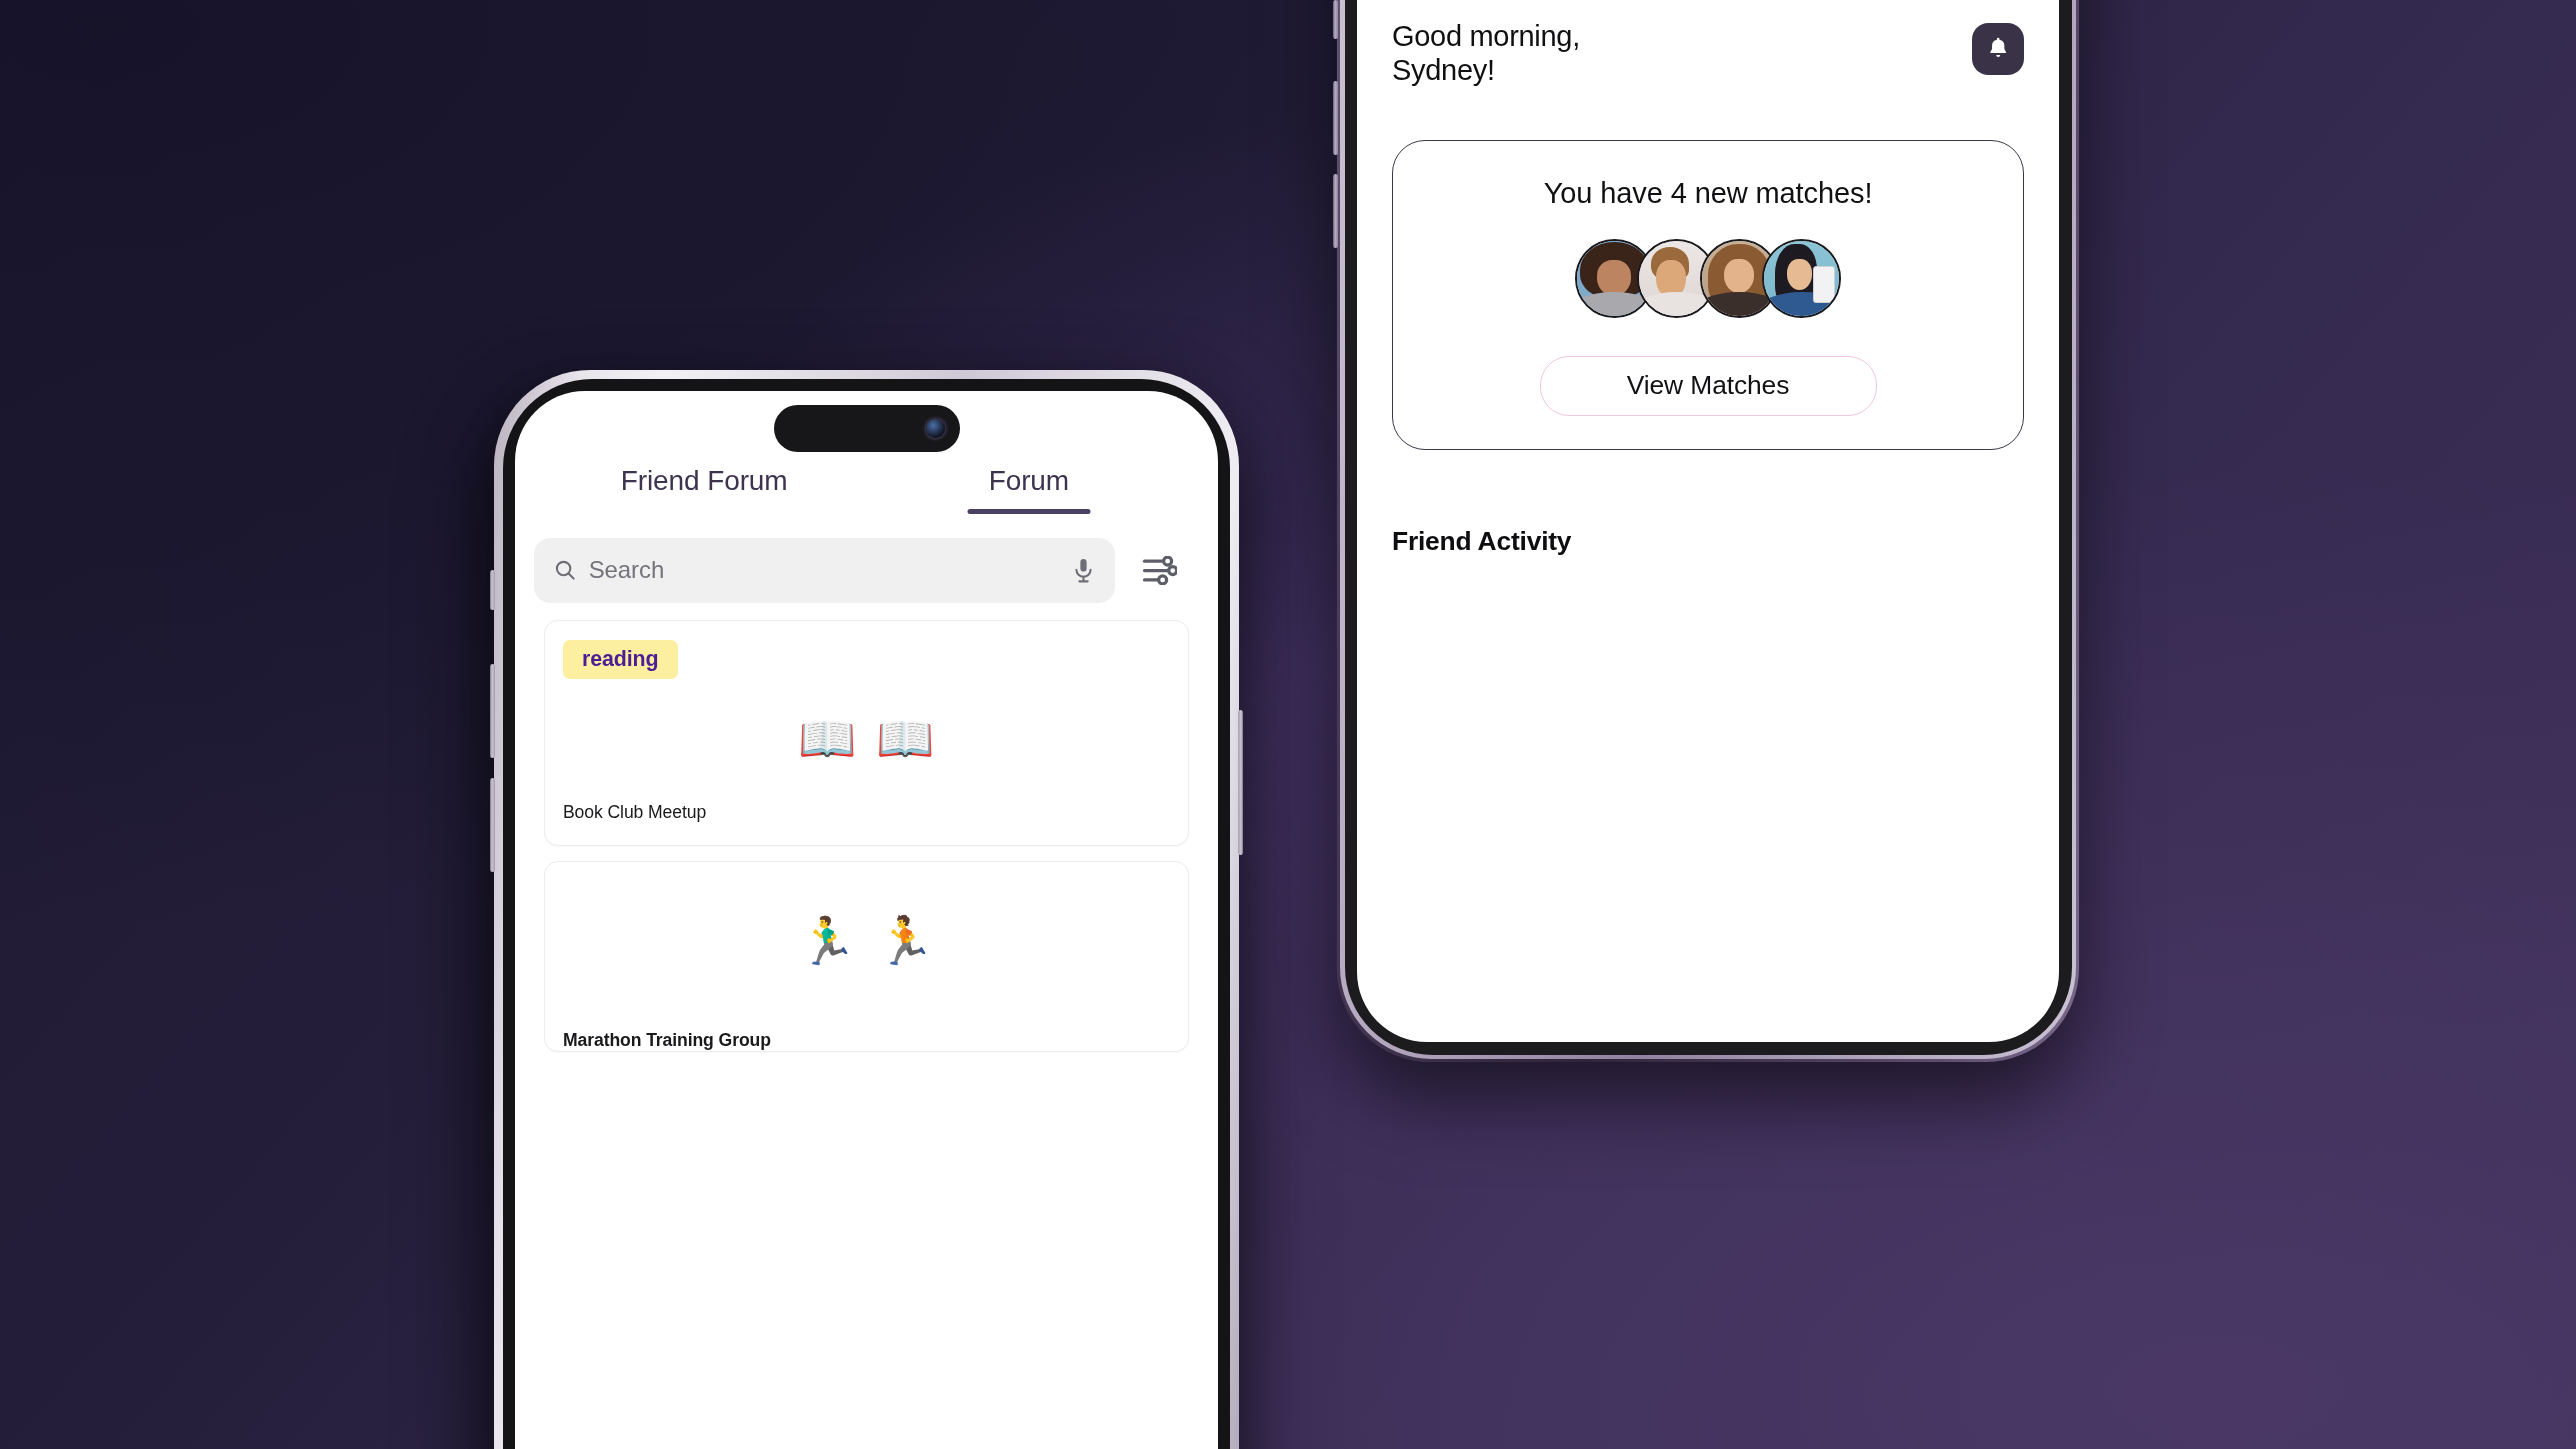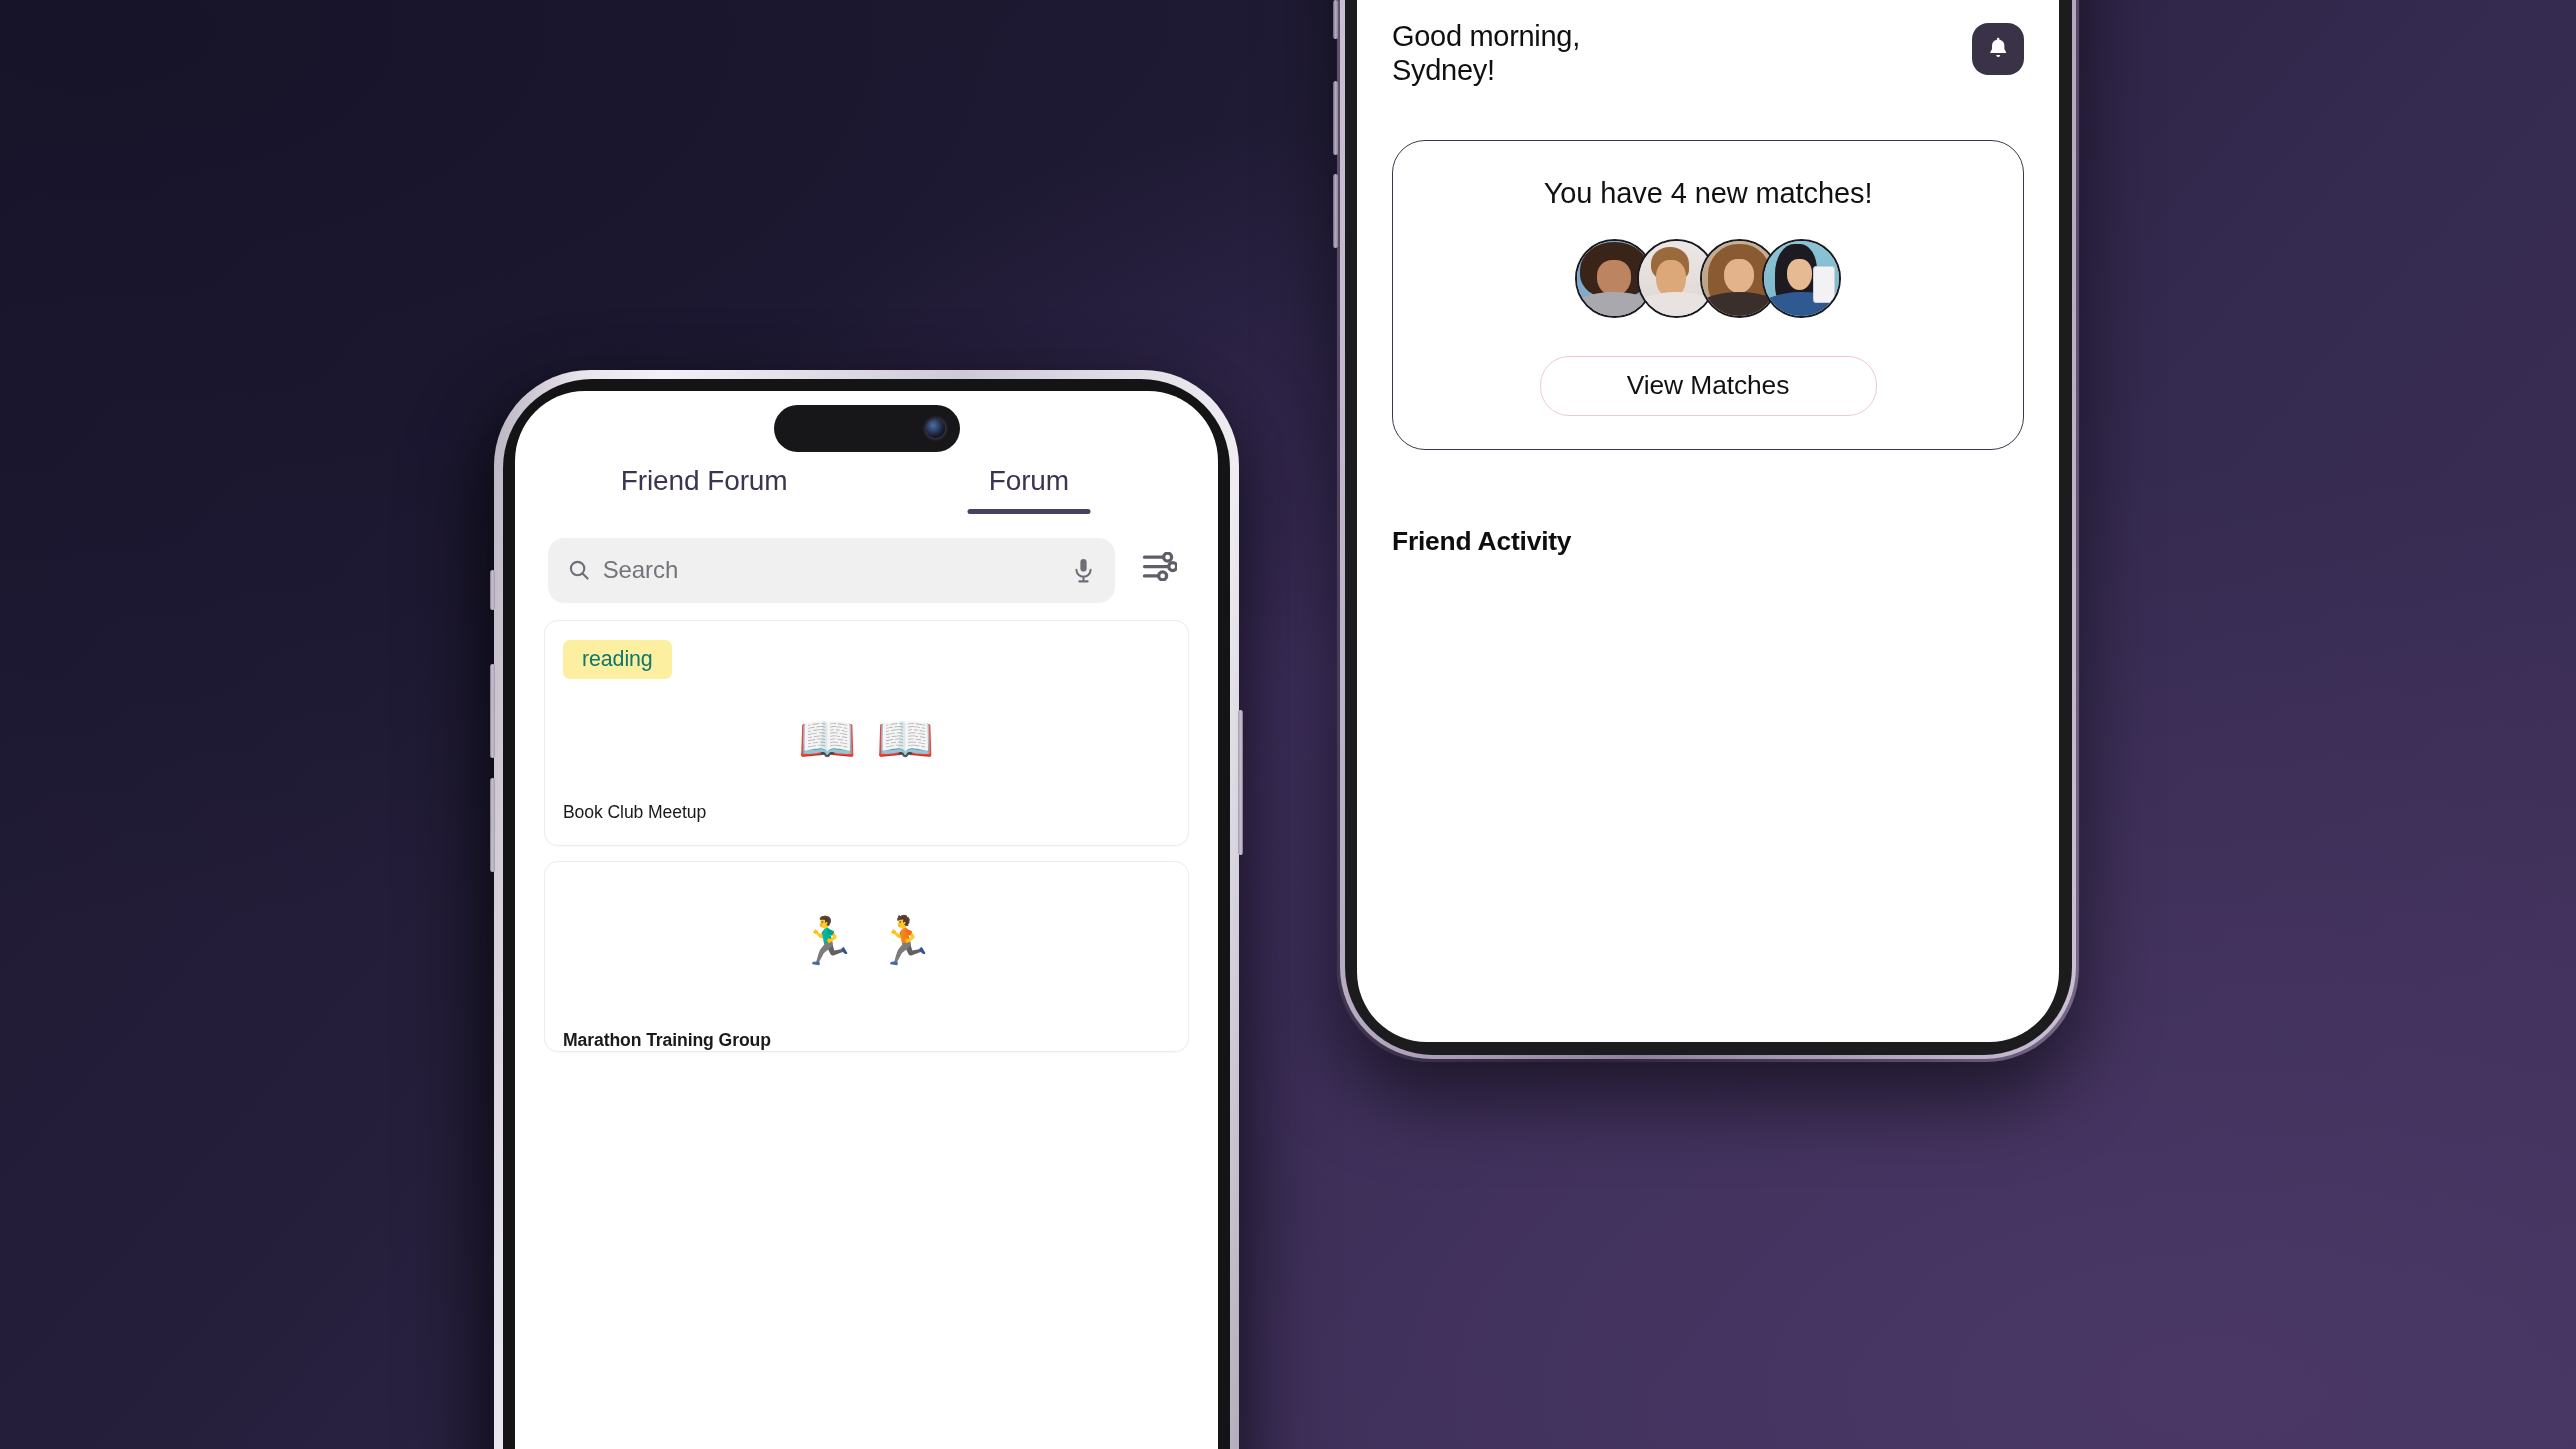--- a/index.html
+++ b/index.html
@@ -119,43 +119,43 @@
   .l-content{padding:74px 0 0 0;}
   .tabs{display:flex;padding:0 26.4px;box-sizing:border-box;}
   .tab{
     flex:1;text-align:center;font-size:28px;color:#3e3450;letter-spacing:-0.1px;
     padding-bottom:16.4px;position:relative;
   }
   .tab.active::after{
     content:"";position:absolute;left:50%;transform:translateX(-50%);
     bottom:0;width:123px;height:4.4px;border-radius:2.5px;background:#4a4060;
   }
-  .searchrow{display:flex;gap:16px;padding:24px 29px 0 33px;box-sizing:border-box;}
+  .searchrow{display:flex;align-items:center;gap:16px;padding:24px 29px 0 19px;box-sizing:border-box;}
   .searchbar{
     flex:1;height:65px;border-radius:16.4px;background:#f0f0f1;
     display:flex;align-items:center;padding:0 19px;box-sizing:border-box;gap:11.3px;
   }
   .searchbar .mag{width:24px;height:24px;flex:none;}
   .searchbar .mag svg{width:24px;height:24px;}
   .search-ph{flex:1;font-size:24px;color:#74747c;letter-spacing:-0.1px;}
   .mic{width:25px;height:29px;flex:none;}
   .mic svg{width:25px;height:29px;}
   .filter-btn{width:58px;height:58px;display:flex;align-items:center;justify-content:center;flex:none;}
   .filter-btn svg{width:35px;height:29px;}
 
   .cards{padding:17.6px 29px 0 29px;box-sizing:border-box;}
   .post-card{
     border:1.3px solid #ededef;border-radius:14px;background:#fff;
     padding:19px 17.6px 21.4px 17.6px;box-sizing:border-box;margin-bottom:15px;
     box-shadow:0 0.6px 1.3px rgba(0,0,0,.03);
   }
   .tagrow{display:flex;gap:14px;flex-wrap:wrap;}
   .tag{
-    border-radius:7px;padding:8.8px 19px;font-size:21.4px;color:#0f766e;
-    letter-spacing:-0.1px;line-height:1;
+    border-radius:7px;padding:8.8px 19px;font-size:21.4px;color:#4c1d95;
+    letter-spacing:-0.1px;line-height:1;font-weight:bold;
   }
   .emoji-area{
     height:119px;display:flex;align-items:center;justify-content:center;
     gap:20px;font-size:47px;line-height:1;
   }
   .post-sub{font-size:17.6px;color:#1a1a1d;letter-spacing:-0.1px;margin-top:4px;}
   .post-title{font-size:24px;color:#0d0d10;letter-spacing:-0.2px;margin-top:8.8px;white-space:nowrap;overflow:hidden;}
 </style>
 </head>
 <body>

